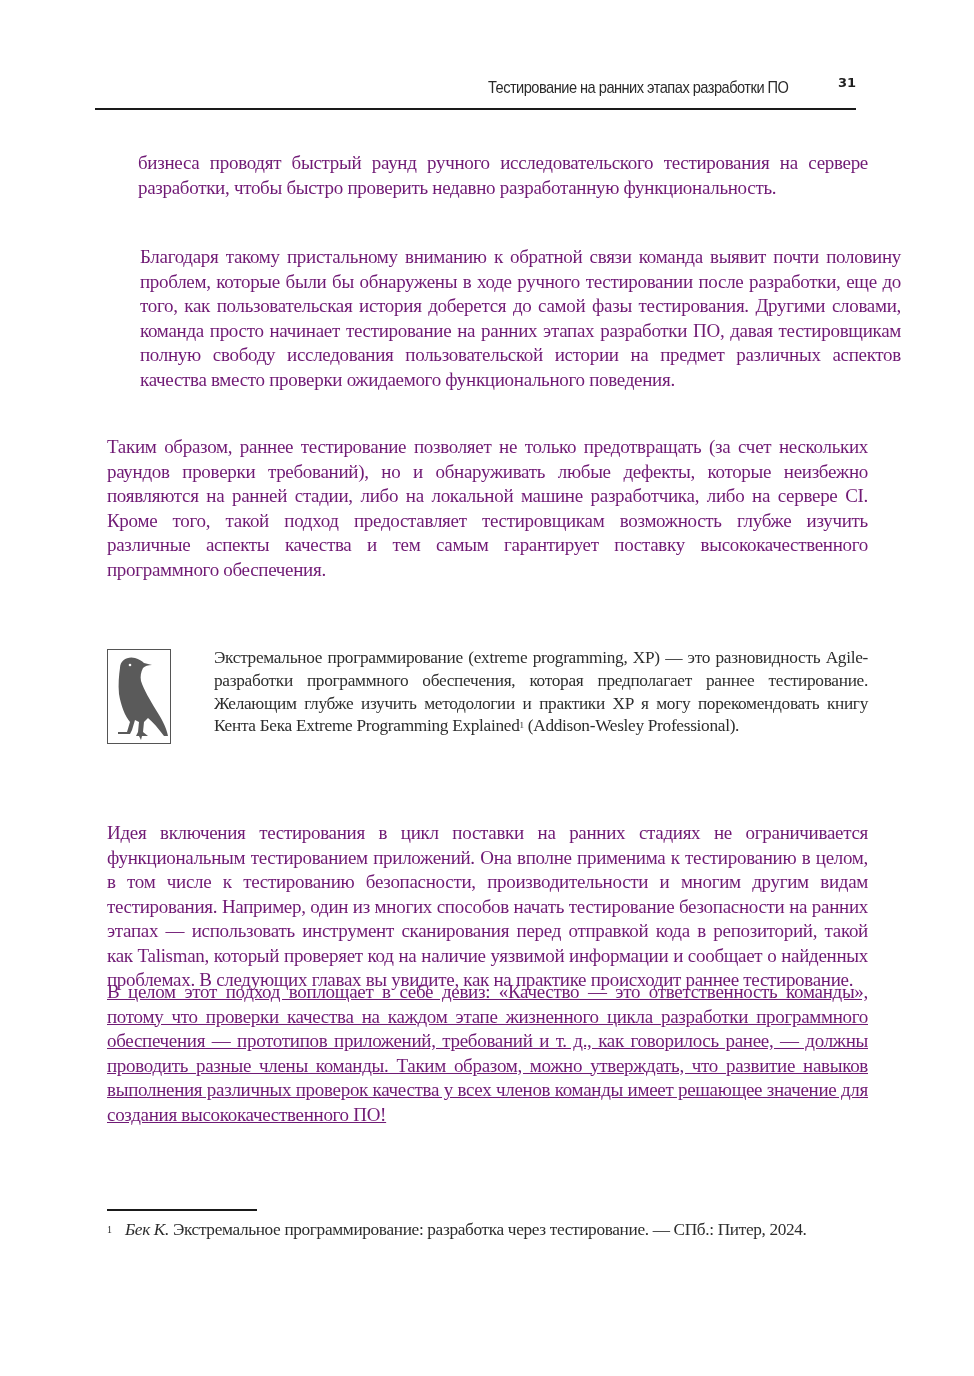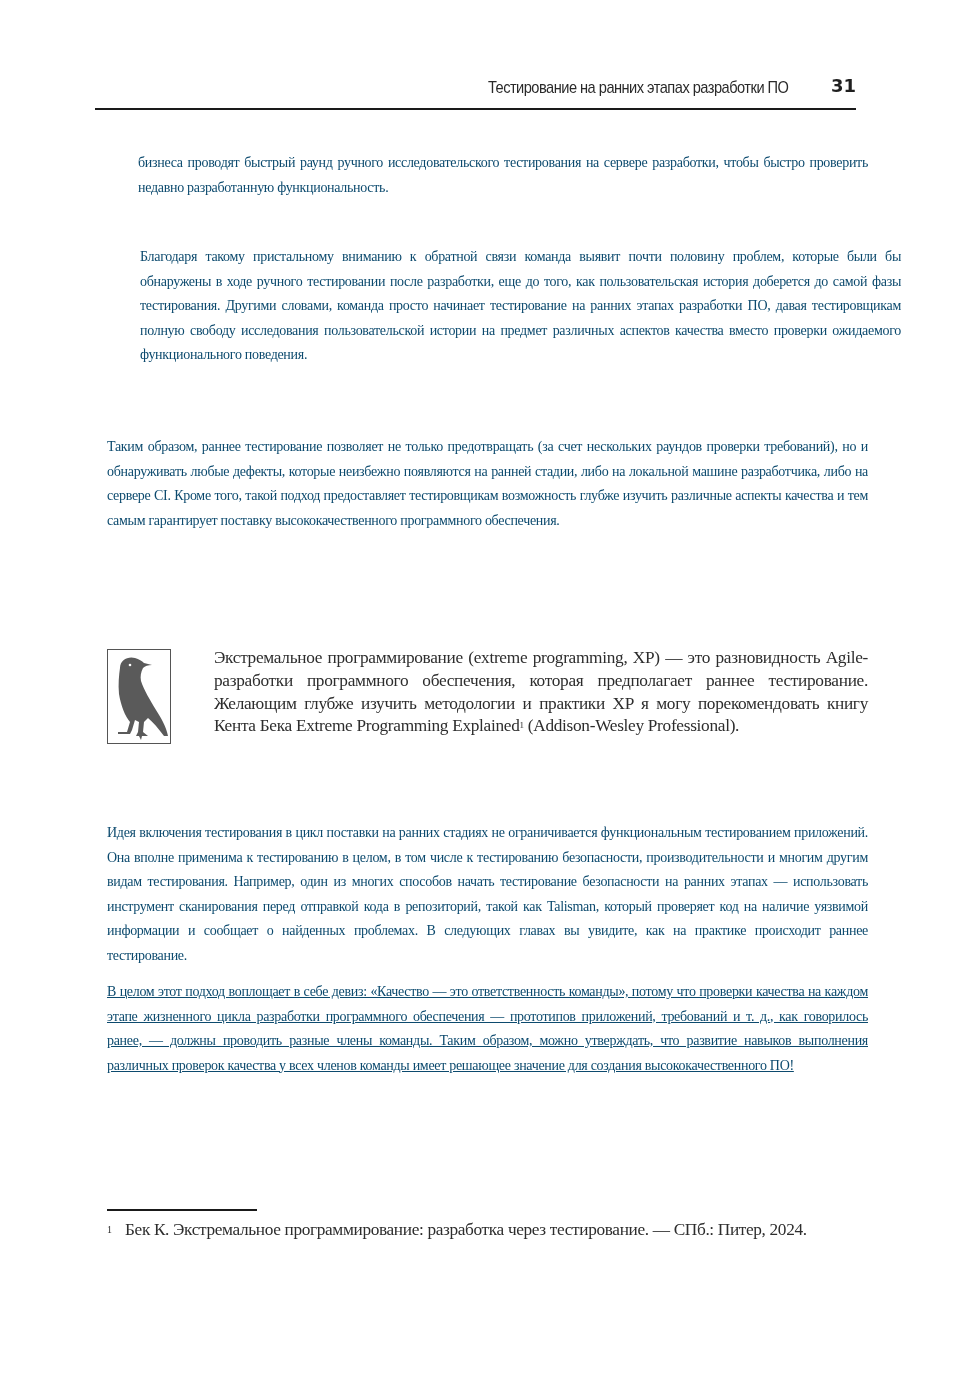--- a/index.html
+++ b/index.html
@@ -8,25 +8,25 @@
     position:absolute; left:95px; top:74px; width:761px; height:34px;
     border-bottom:2.5px solid #1a1a1a;
   }
   .running-title {
     position:absolute; right:68px; top:4px;
     font-family:"Liberation Sans", sans-serif; font-size:17px; color:#2a2a2a;
     letter-spacing:-0.6px; transform:scaleX(0.86); transform-origin:right center;
   }
   .page-number {
     position:absolute; right:0; top:1px;
-    font-family:"DejaVu Sans", sans-serif; font-weight:bold; font-size:18px; color:#1f1f1f;
+    font-family:"DejaVu Sans", sans-serif; font-weight:bold; font-size:13px; color:#1f1f1f;
   }
   .body-text {
-    font-family:"Liberation Serif", serif; font-size:14px; line-height:24.5px;
-    color:#0c4a6e; text-align:justify; letter-spacing:-0.3px;
+    font-family:"Liberation Serif", serif; font-size:19px; line-height:24.5px;
+    color:#701a75; text-align:justify; letter-spacing:-0.3px;
   }
   .para { position:absolute; left:107px; width:761px; margin:0; }
   .para.indent { left:138px; width:730px; }
   #p0 { top:151px; }
   #p1 { top:245px;margin-left:33px; }
   #p2 { top:435px; }
   #p3 { top:792px;margin-top:29px; }
   #p4 { top:980px;text-decoration:underline; }
   .note {
     position:absolute; left:107px; top:647px; width:761px; height:100px;padding-left:44px;
@@ -42,21 +42,21 @@
   }
   sup { font-size:9px; vertical-align:top; position:relative; top:-1px; }
   .fn-rule { position:absolute; left:107px; top:1209px; width:150px; height:2px; background:#1a1a1a; }
   .footnote {
     position:absolute; left:107px; top:1218px; width:761px;
     font-family:"Liberation Serif", serif; font-size:17.3px; line-height:23px; color:#2d2d2d;
     letter-spacing:-0.35px;
   }
   .fn-mark { position:absolute; left:0; top:0; font-size:10px; }
   .fn-body { margin-left:18px; display:block; text-align:justify; }
-  .fn-author { }
+  .fn-author { font-style:italic; }
 </style>
 </head>
 <body>
 
 <div class="header">
   <span class="running-title">Тестирование на ранних этапах разработки ПО</span>
   <span class="page-number">31</span>
 </div>
 
 <p id="p0" class="para indent body-text">бизнеса проводят быстрый раунд ручного исследовательского тестирования на сервере разработки, чтобы быстро проверить недавно разработанную функциональность.</p>

